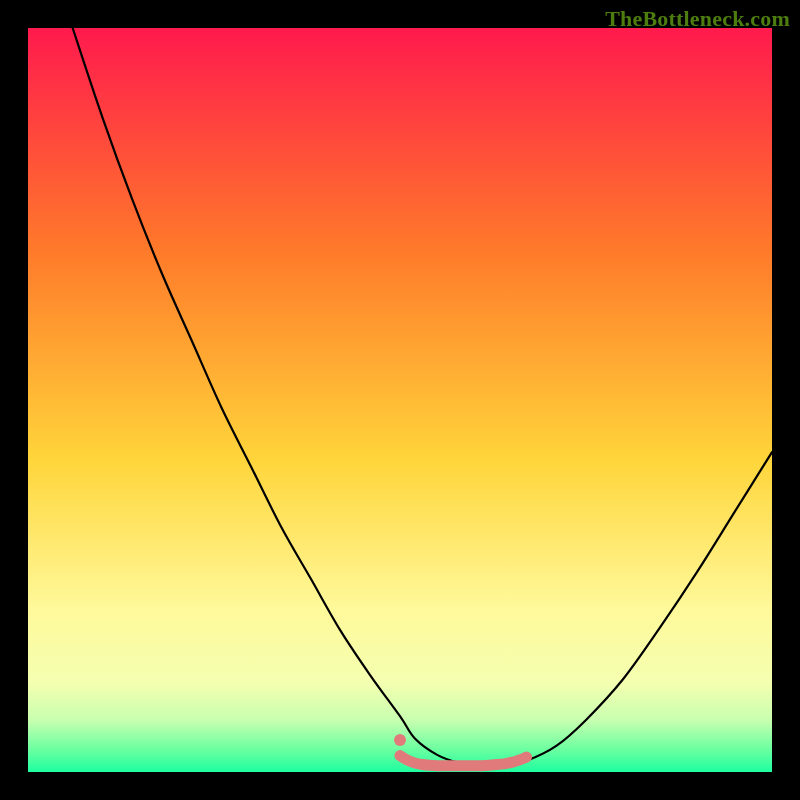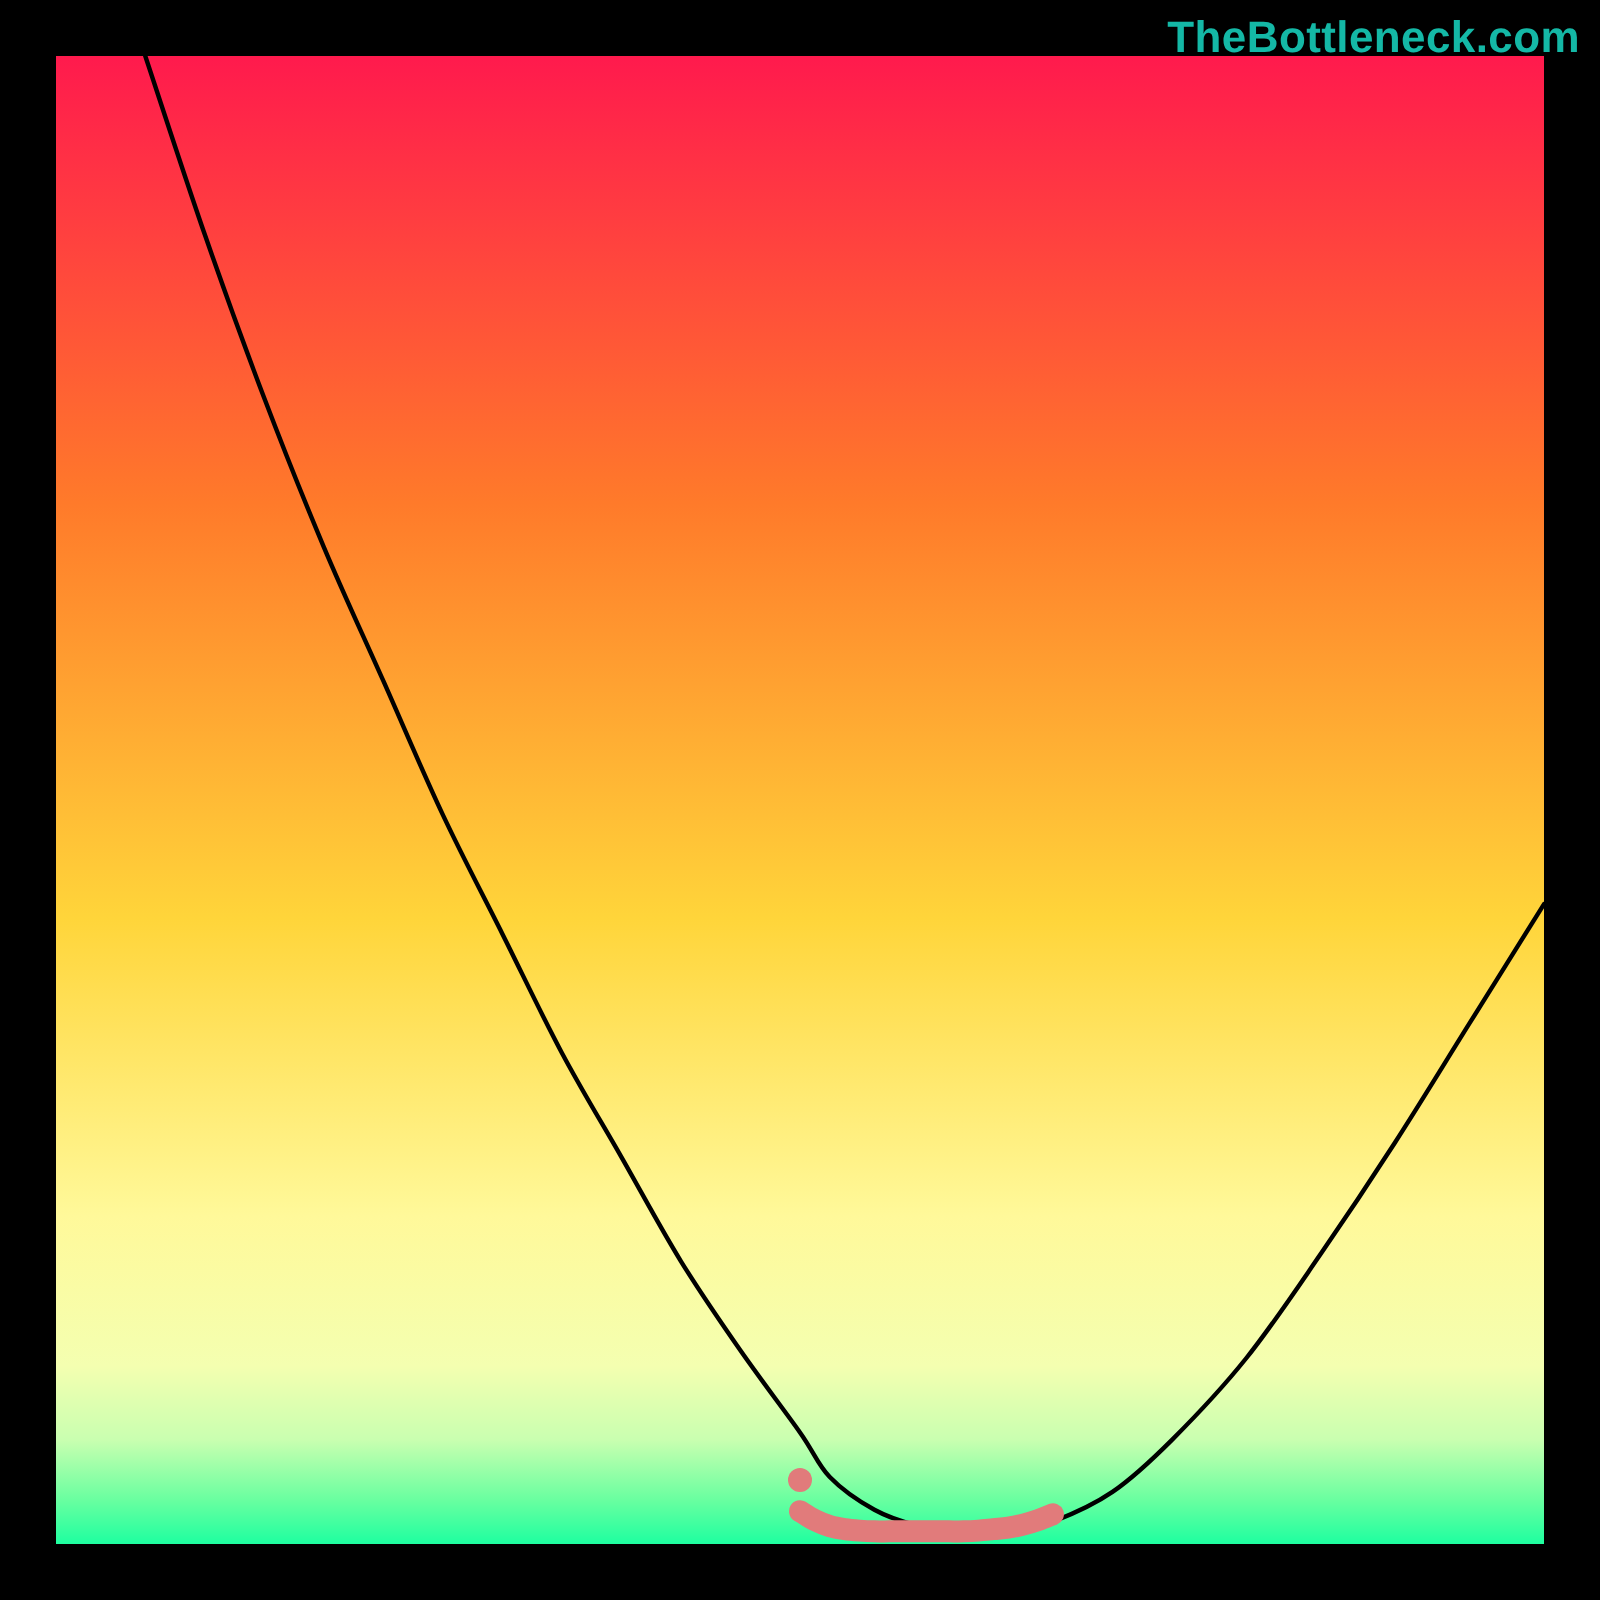--- a/index.html
+++ b/index.html
@@ -23,24 +23,24 @@
     left: 28px;
     top: 28px;
     width: 744px;
     height: 744px;
     overflow: hidden;
   }
   .watermark {
     position: absolute;
     top: 6px;
     right: 10px;
-    font-family: Liberation Sans, sans-serif;
+    font-family: Liberation Serif, serif;
     font-size: 22px;
     font-weight: 600;
-    color: #14b8a6;
+    color: #4d7c0f;
     letter-spacing: 0.2px;
     user-select: none;
   }
   svg { display: block; }
 </style>
 </head>
 <body>
 
 <div class="frame">
 

